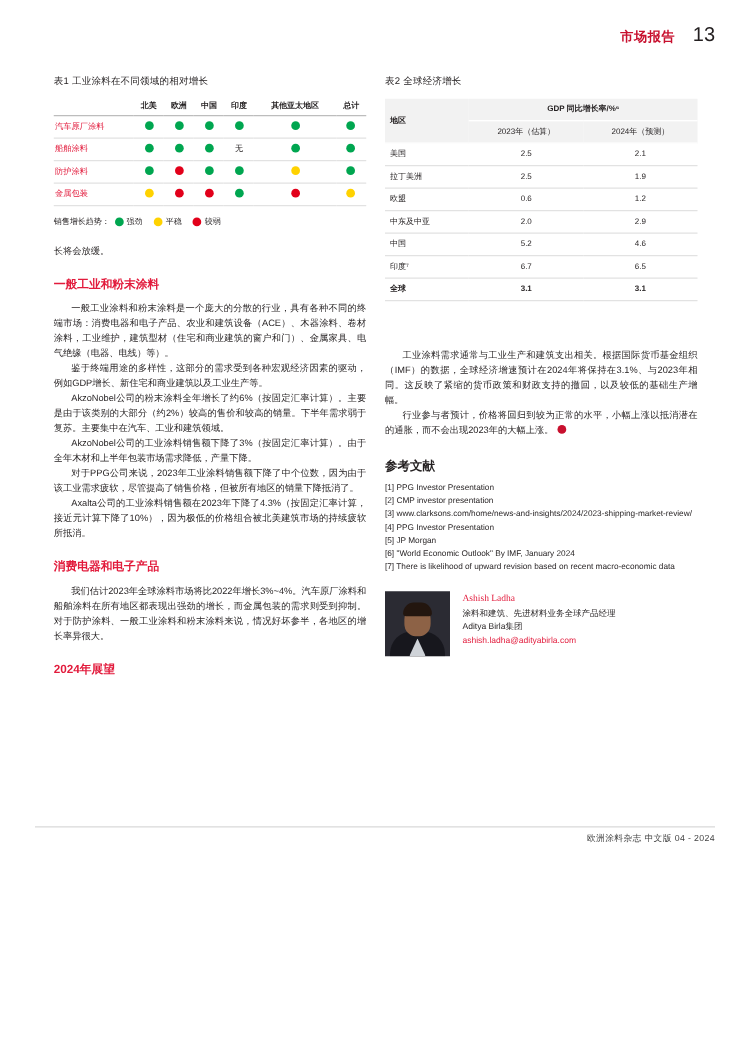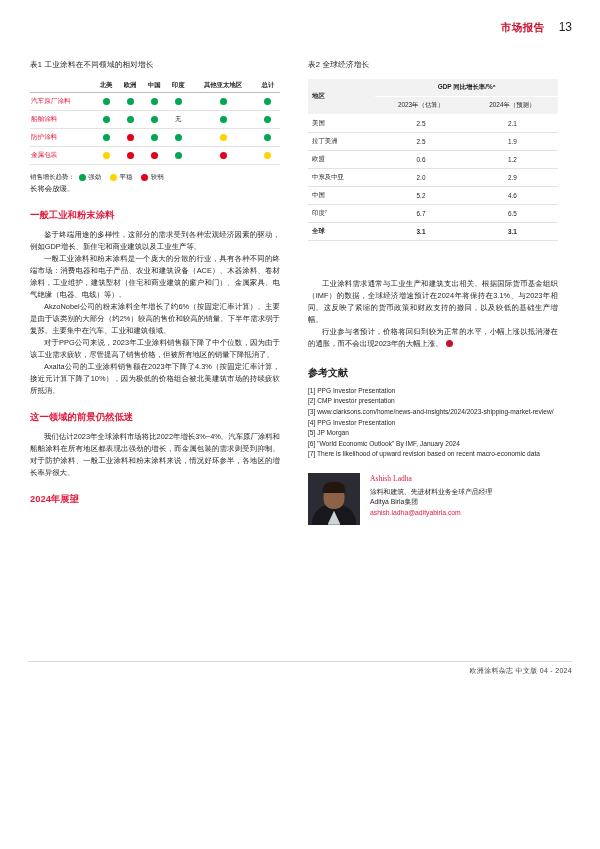--- a/index.html
+++ b/index.html
@@ -20,35 +20,35 @@
   
   .header{
     position:absolute;top:20px;left:0;right:0;
     display:flex;justify-content:flex-end;align-items:baseline;
     padding-right:28px;
   }
   .header-title{
     color:#c8102e;font-weight:bold;font-size:10.5px;letter-spacing:.5px;
   }
   .header-page{
-    margin-left:14px;font-size:12px;color:#231f20;
+    margin-left:14px;font-size:16px;color:#231f20;
   }
   
   .footer{
     position:absolute;bottom:16px;right:28px;
     font-size:7px;color:#444;letter-spacing:.3px;
   }
   .footer-rule{
     position:absolute;bottom:30px;left:28px;right:28px;height:1px;background:#d9d9d9;
   }
   
   .col{
     position:absolute;top:60px;width:250px;
   }
-  .col-left{left:30px;}
+  .col-left{left:43px;}
   .col-right{left:308px;}
   .tbl-caption{
     font-size:7.6px;color:#231f20;margin-bottom:9px;letter-spacing:.2px;
   }
   
   table{border-collapse:collapse;width:100%;}
   .t1{font-size:6.4px;}
   .t1 th{
     font-weight:bold;text-align:center;vertical-align:bottom;
     padding:2px 1px 4px;color:#231f20;line-height:1.15;
@@ -208,35 +208,36 @@
       <span class="li">
         <span class="dot yellow"></span>
         <span>平稳</span>
       </span>
       <span class="li">
         <span class="dot red"></span>
         <span>较弱</span>
       </span>
     </div>
 
-    <div class="body" style="margin-top:1px;">
+    <div class="body" style="margin-top:13px;">
       <p>长将会放缓。</p>
     </div>
 
     <div class="sec-title">一般工业和粉末涂料</div>
 
     <div class="body">
+      <p class="ind">一般工业涂料和粉末涂料是一个庞大的分散的行业，具有各种不同的终端市场：消费电器和电子产品、农业和建筑设备（ACE）、木器涂料、卷材涂料，工业维护，建筑型材（住宅和商业建筑的窗户和门）、金属家具、电气绝缘（电器、电线）等）。</p>
       <p class="ind">鉴于终端用途的多样性，这部分的需求受到各种宏观经济因素的驱动，例如GDP增长、新住宅和商业建筑以及工业生产等。</p>
-      <p class="ind">一般工业涂料和粉末涂料是一个庞大的分散的行业，具有各种不同的终端市场：消费电器和电子产品、农业和建筑设备（ACE）、木器涂料、卷材涂料，工业维护，建筑型材（住宅和商业建筑的窗户和门）、金属家具、电气绝缘（电器、电线）等）。</p>
       <p class="ind">AkzoNobel公司的粉末涂料全年增长了约6%（按固定汇率计算）。主要是由于该类别的大部分（约2%）较高的售价和较高的销量。下半年需求弱于复苏。主要集中在汽车、工业和建筑领域。</p>
+      <p class="ind">AkzoNobel公司的工业涂料销售额下降了3%（按固定汇率计算）。由于全年木材和上半年包装市场需求降低，产量下降。</p>
       <p class="ind">对于PPG公司来说，2023年工业涂料销售额下降了中个位数，因为由于该工业需求疲软，尽管提高了销售价格，但被所有地区的销量下降抵消了。</p>
       <p class="ind">Axalta公司的工业涂料销售额在2023年下降了4.3%（按固定汇率计算，接近元计算下降了10%），因为极低的价格组合被北美建筑市场的持续疲软所抵消。</p>
     </div>
 
-    <div class="sec-title">这一领域的前景仍然低迷</div>
+    <div class="sec-title">消费电器和电子产品</div>
     <div class="body">
       <p class="ind">我们估计2023年全球涂料市场将比2022年增长3%~4%。汽车原厂涂料和船舶涂料在所有地区都表现出强劲的增长，而金属包装的需求则受到抑制。对于防护涂料、一般工业涂料和粉末涂料来说，情况好坏参半，各地区的增长率异很大。</p>
     </div>
 
     <div class="sec-title">2024年展望</div>
   </div>
 
   <div class="col col-right">
 
     <div class="tbl-caption">表2 全球经济增长</div>

